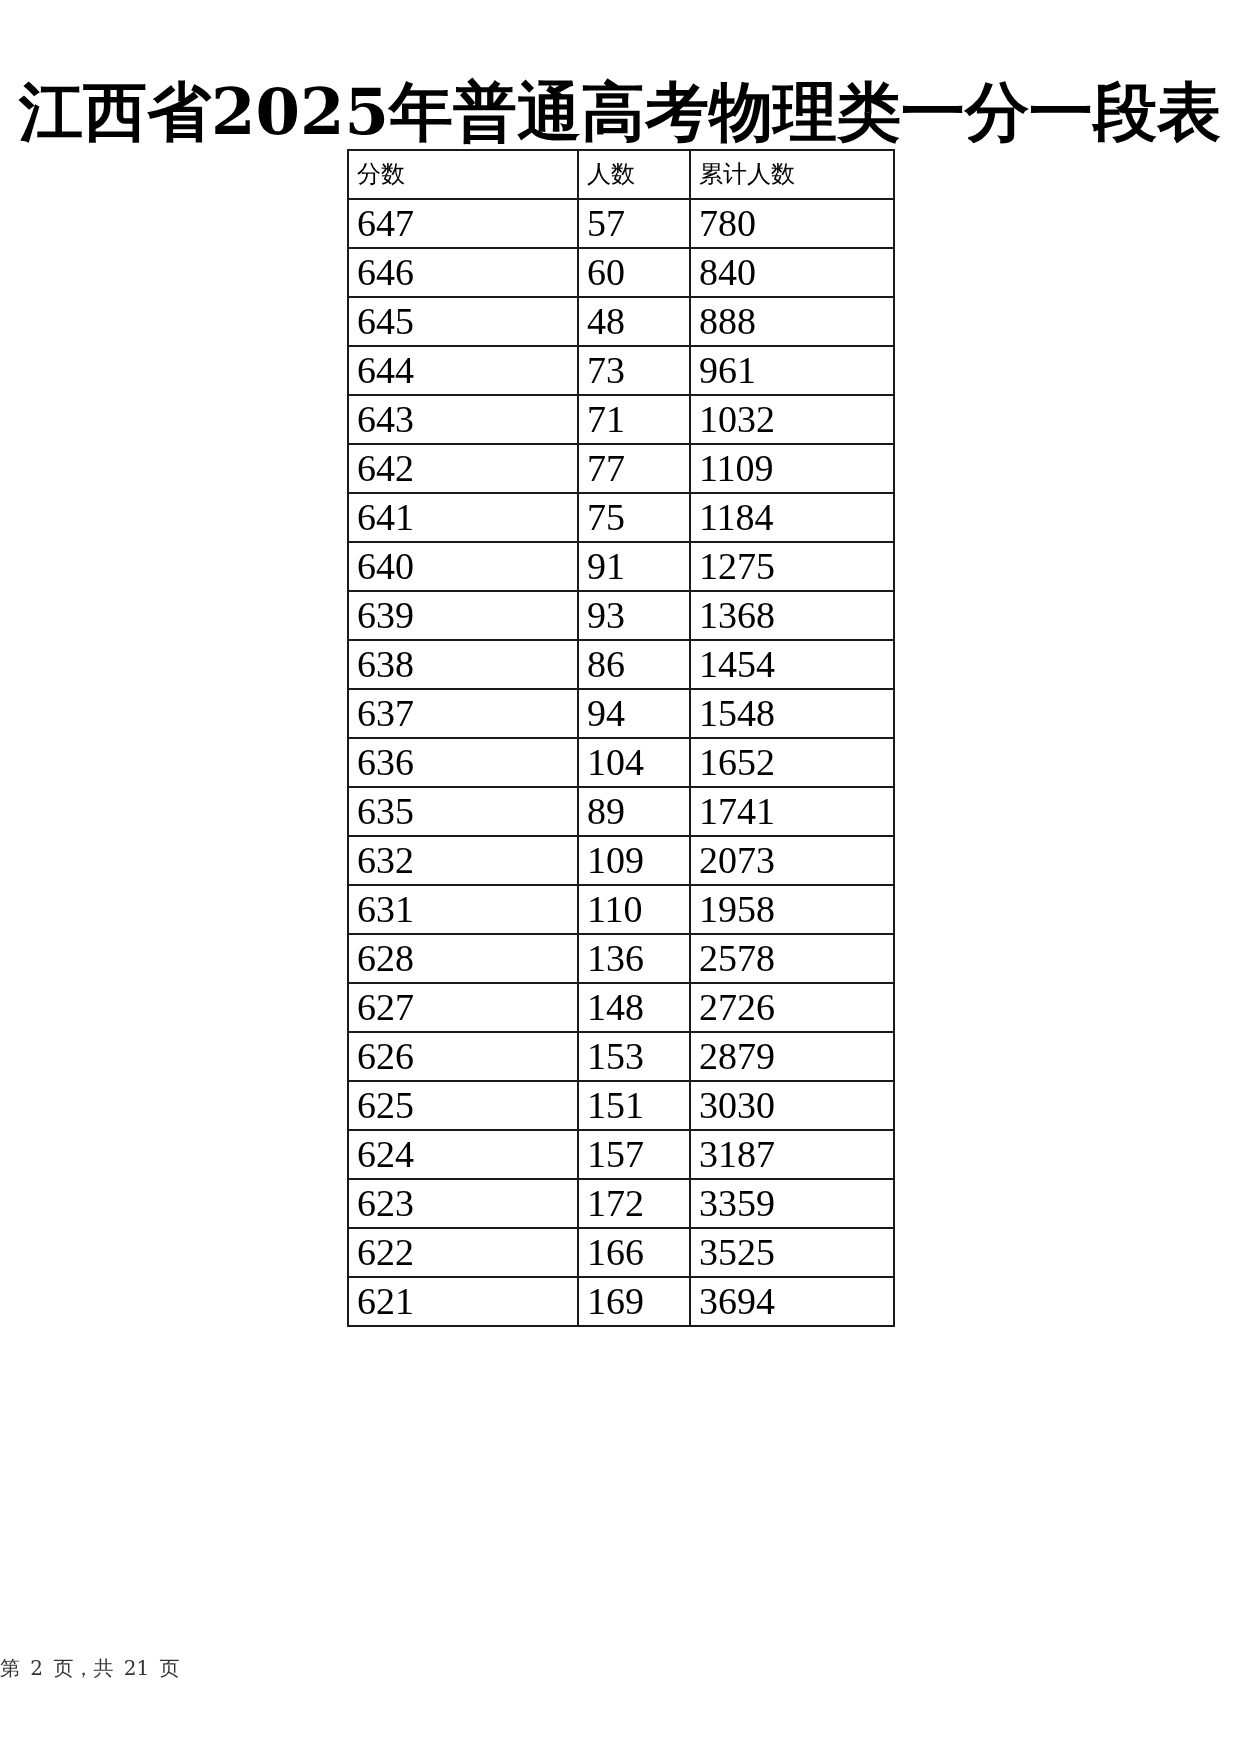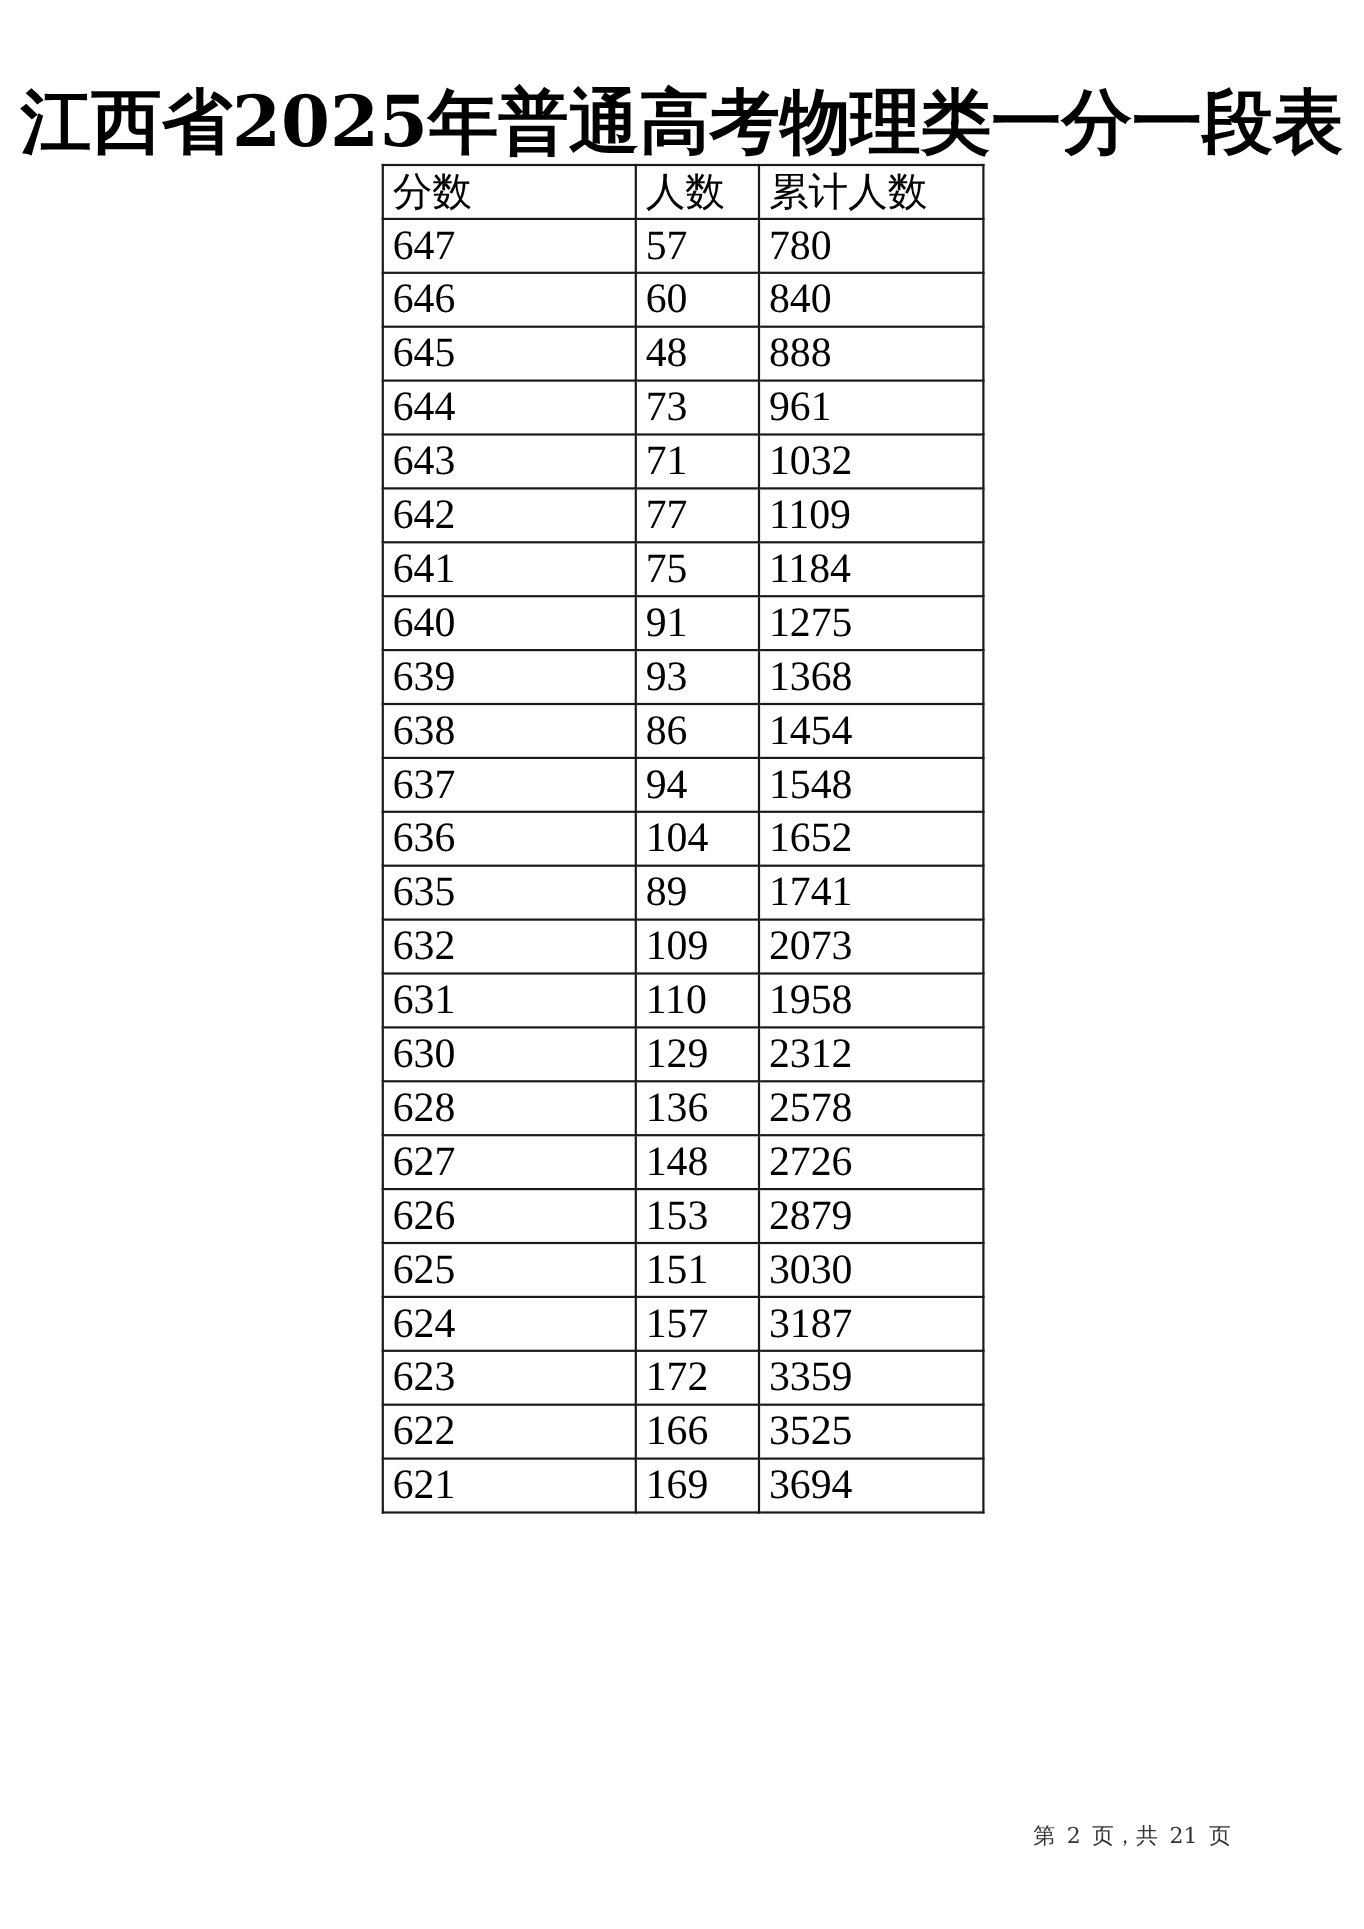--- a/index.html
+++ b/index.html
@@ -47,33 +47,32 @@
     font-weight: normal;
     font-size: 38px;
     line-height: 47px;
     text-align: left;
     vertical-align: middle;
     white-space: nowrap;
     overflow: hidden;
   }
   th {
     font-family: "DejaVu Serif", "Liberation Serif", serif;
-    font-size: 36px;
+    font-size: 24px;
   }
   .footer {
     position: absolute;
     top: 1655px;
     left: 0;
     width: 1071px;
-    text-align: right;
+    text-align: left;
     font-family: "DejaVu Serif", "Liberation Serif", serif;
     font-size: 20px;
     color: #333;
     word-spacing: 4px;
-    margin-left: 48px;
   }
 </style>
 </head>
 <body>
 
 <div class="title">江西省2025年普通高考物理类一分一段表</div>
 
 <div class="table-wrap">
   <table>
     <colgroup>
@@ -158,25 +157,20 @@
           <td>632</td>
           <td>109</td>
           <td>2073</td>
         </tr>
         <tr>
           <td>631</td>
           <td>110</td>
           <td>1958</td>
         </tr>
         <tr>
-          <td>630</td>
-          <td>129</td>
-          <td>2312</td>
-        </tr>
-        <tr>
           <td>628</td>
           <td>136</td>
           <td>2578</td>
         </tr>
         <tr>
           <td>627</td>
           <td>148</td>
           <td>2726</td>
         </tr>
         <tr>

